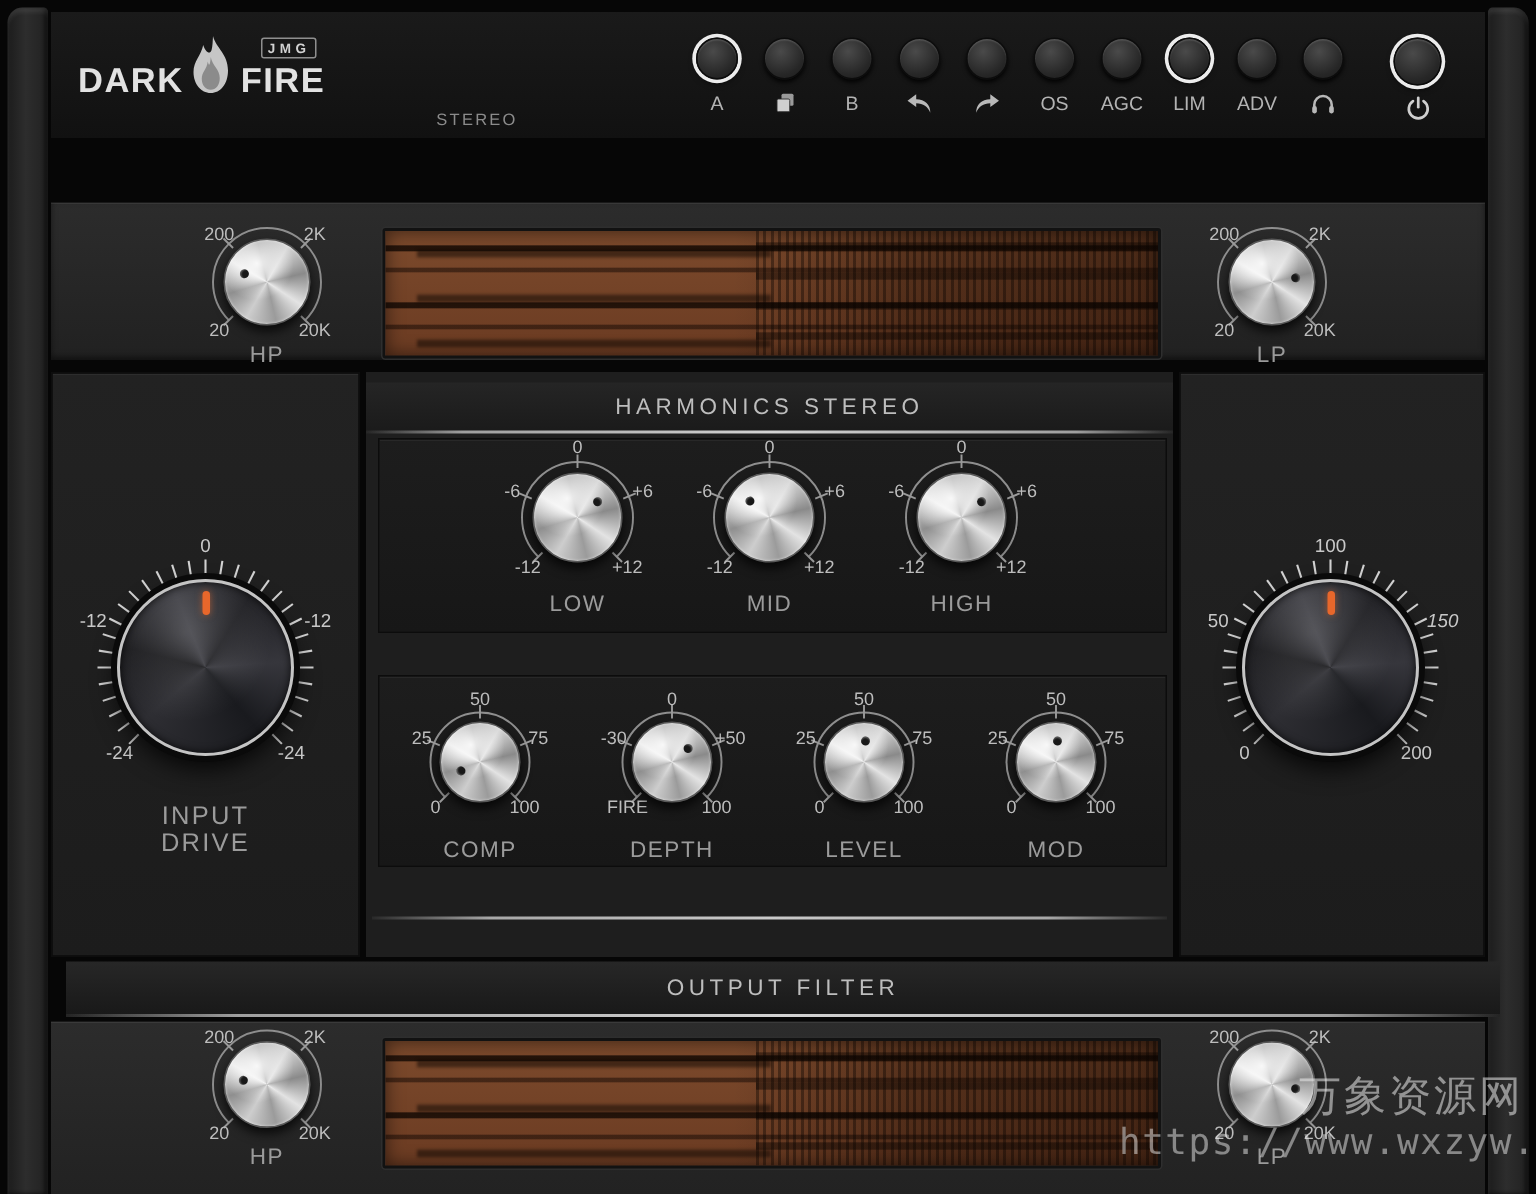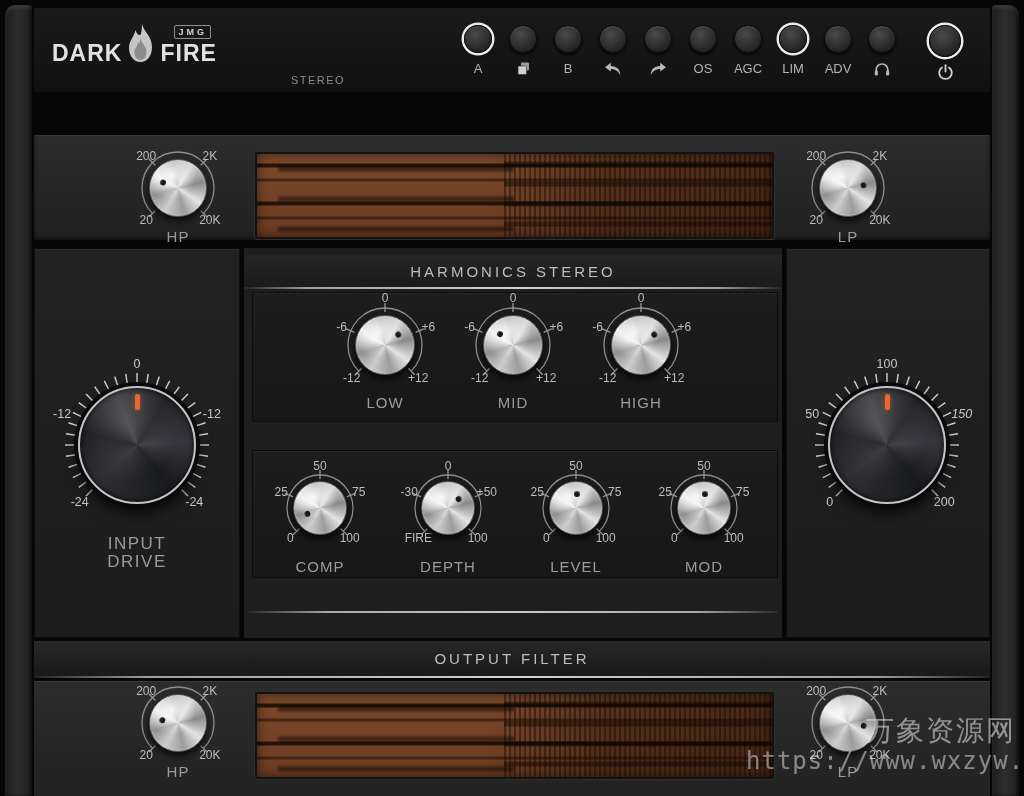--- a/index.html
+++ b/index.html
@@ -44,21 +44,21 @@
               box-shadow:0 2px 3px rgba(0,0,0,.85), inset 0 1px 1px rgba(255,255,255,.15);}
   .hbtn.lg .circ{width:30px;height:30px;}
   .hbtn.active .circ{box-shadow:0 0 0 2.5px #ececec, 0 2px 5px rgba(0,0,0,.85), inset 0 1px 1px rgba(255,255,255,.15);}
   .hbtn .blab{margin-top:7px;font-size:13px;color:#b3b3b3;height:17px;display:flex;align-items:center;justify-content:center;}
 
   
   .input-panel{top:135px;height:105px;background:linear-gradient(180deg,#2c2c2c,#212121);
                box-shadow:inset 0 1px 0 rgba(255,255,255,.07), inset 0 -2px 4px rgba(0,0,0,.5);}
   .output-panel{top:681px;height:115px;background:linear-gradient(180deg,#2c2c2c,#222);
                box-shadow:inset 0 1px 0 rgba(255,255,255,.07);}
-  .ifbar{top:95px;} .ofbar{top:641px;}
+  .ifbar{top:95px;} .ofbar{top:641px;margin-left:10px;}
 
   .display{position:absolute;left:221px;width:515px;height:83px;border:2px solid #121212;border-radius:2px;
            box-shadow:0 0 0 1px #2e2e2e, inset 0 0 12px rgba(0,0,0,.55);
            background-color:#74422a;
            background-image:
              linear-gradient(90deg,transparent 45%,rgba(22,9,3,.35) 68%,rgba(26,11,4,.5) 100%),
              repeating-linear-gradient(180deg,transparent 0 9px,rgba(14,6,2,.78) 10px 13px,transparent 14px 24px,rgba(18,7,3,.5) 25px 27px,transparent 28px 38px),
              linear-gradient(180deg,#7c4a2c,#6b3b22);
            overflow:hidden;}
   .display .noise{position:absolute;right:0;top:0;bottom:0;width:52%;

